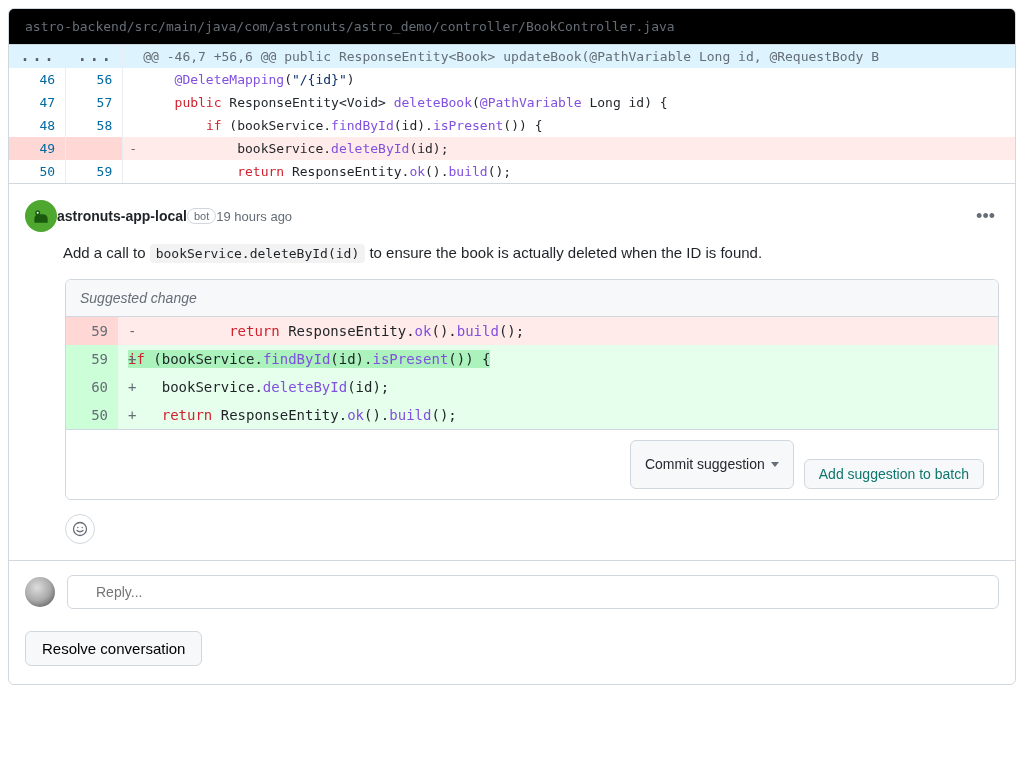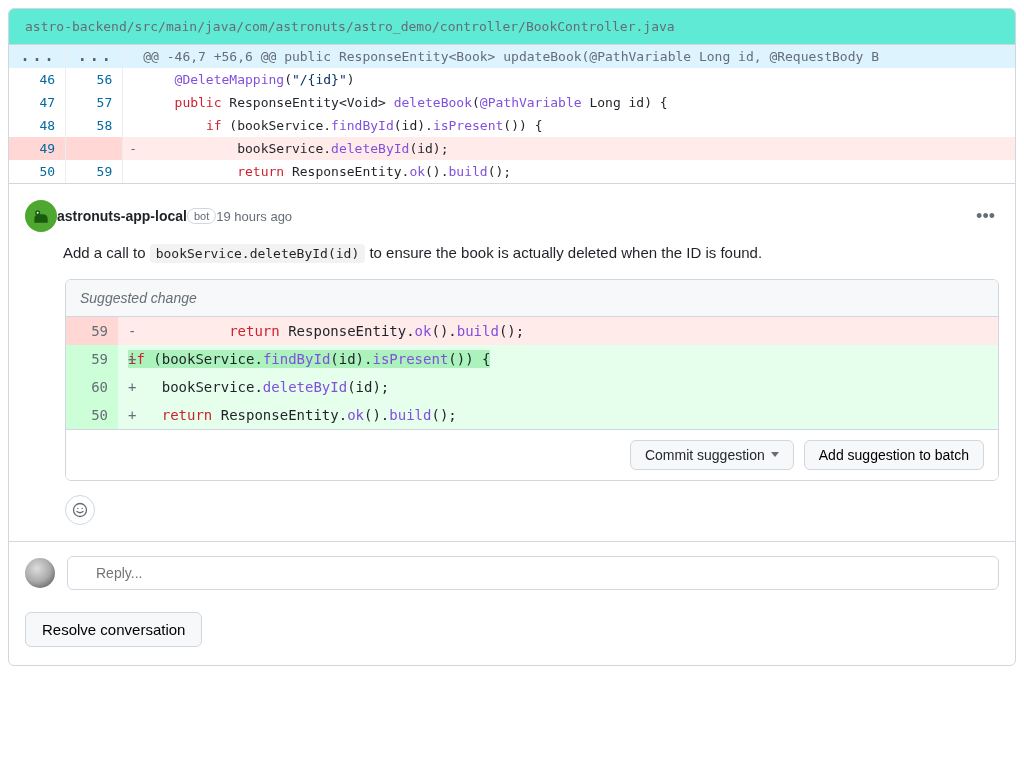--- a/index.html
+++ b/index.html
@@ -10,21 +10,21 @@
     background: #fff;
     padding: 8px;
   }
   .mono { font-family: ui-monospace, SFMono-Regular, "SF Mono", Menlo, Consolas, monospace; }
   .card {
     border: 1px solid #d0d7de;
     border-radius: 6px;
     overflow: hidden;
   }
   .file-header {
-    background: #5eead4;
+    background: #000000;
     padding: 10px 16px;
     border-bottom: 1px solid #d0d7de;
     font-size: 13px;
     color: #656d76;
   }
   .diff-table { width: 100%; border-collapse: collapse; }
   .diff-table td { vertical-align: top; }
   .num-cell {
     width: 56px;
     min-width: 56px;
@@ -141,21 +141,21 @@
     padding: 6px 14px;
     border-radius: 6px;
     cursor: pointer;
     display: inline-flex;
     align-items: center;
     gap: 6px;
     background: #f6f8fa;
     border: 1px solid #d0d7de;
     color: #24292f;
   }
-  .btn.disabled { color: #000000; background: #f6f8fa; cursor: default; }
+  .btn.disabled { color: #0f766e; background: #f6f8fa; cursor: default; margin-top: 19px; }
   .caret-down {
     width: 0; height: 0;
     border-left: 4px solid transparent;
     border-right: 4px solid transparent;
     border-top: 5px solid #656d76;
   }
 
   .react-btn {
     margin-left: 40px;
     margin-top: 14px;

